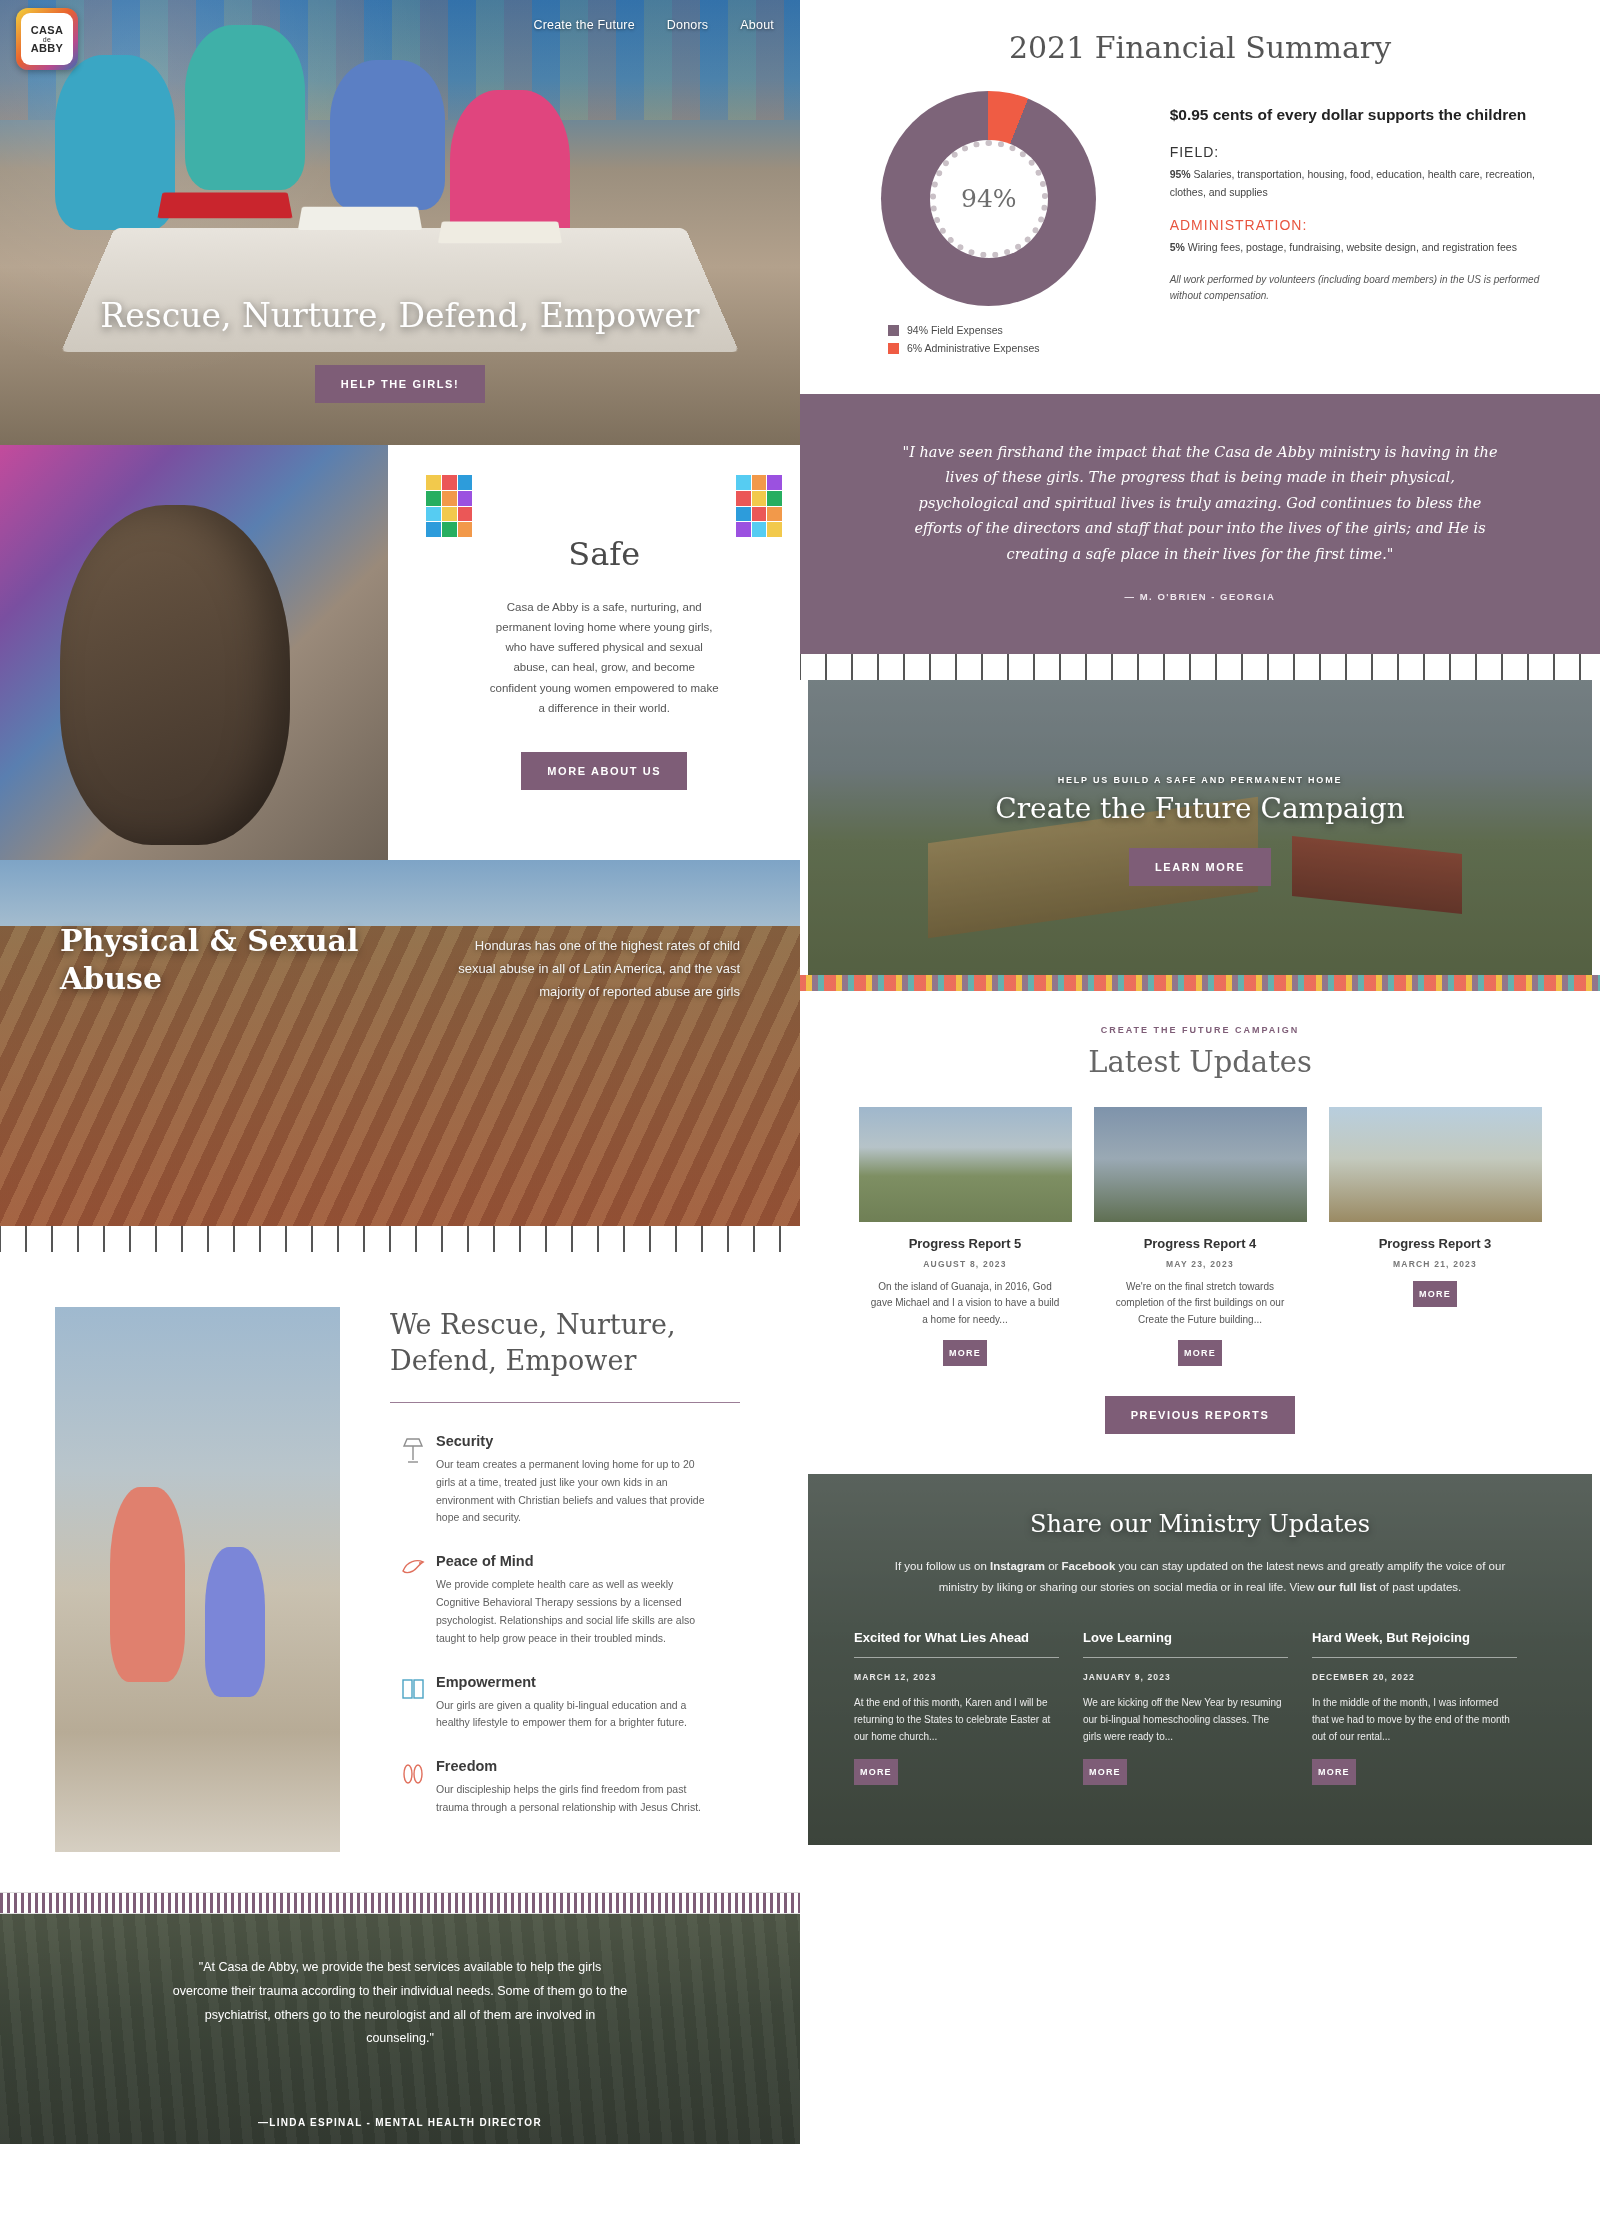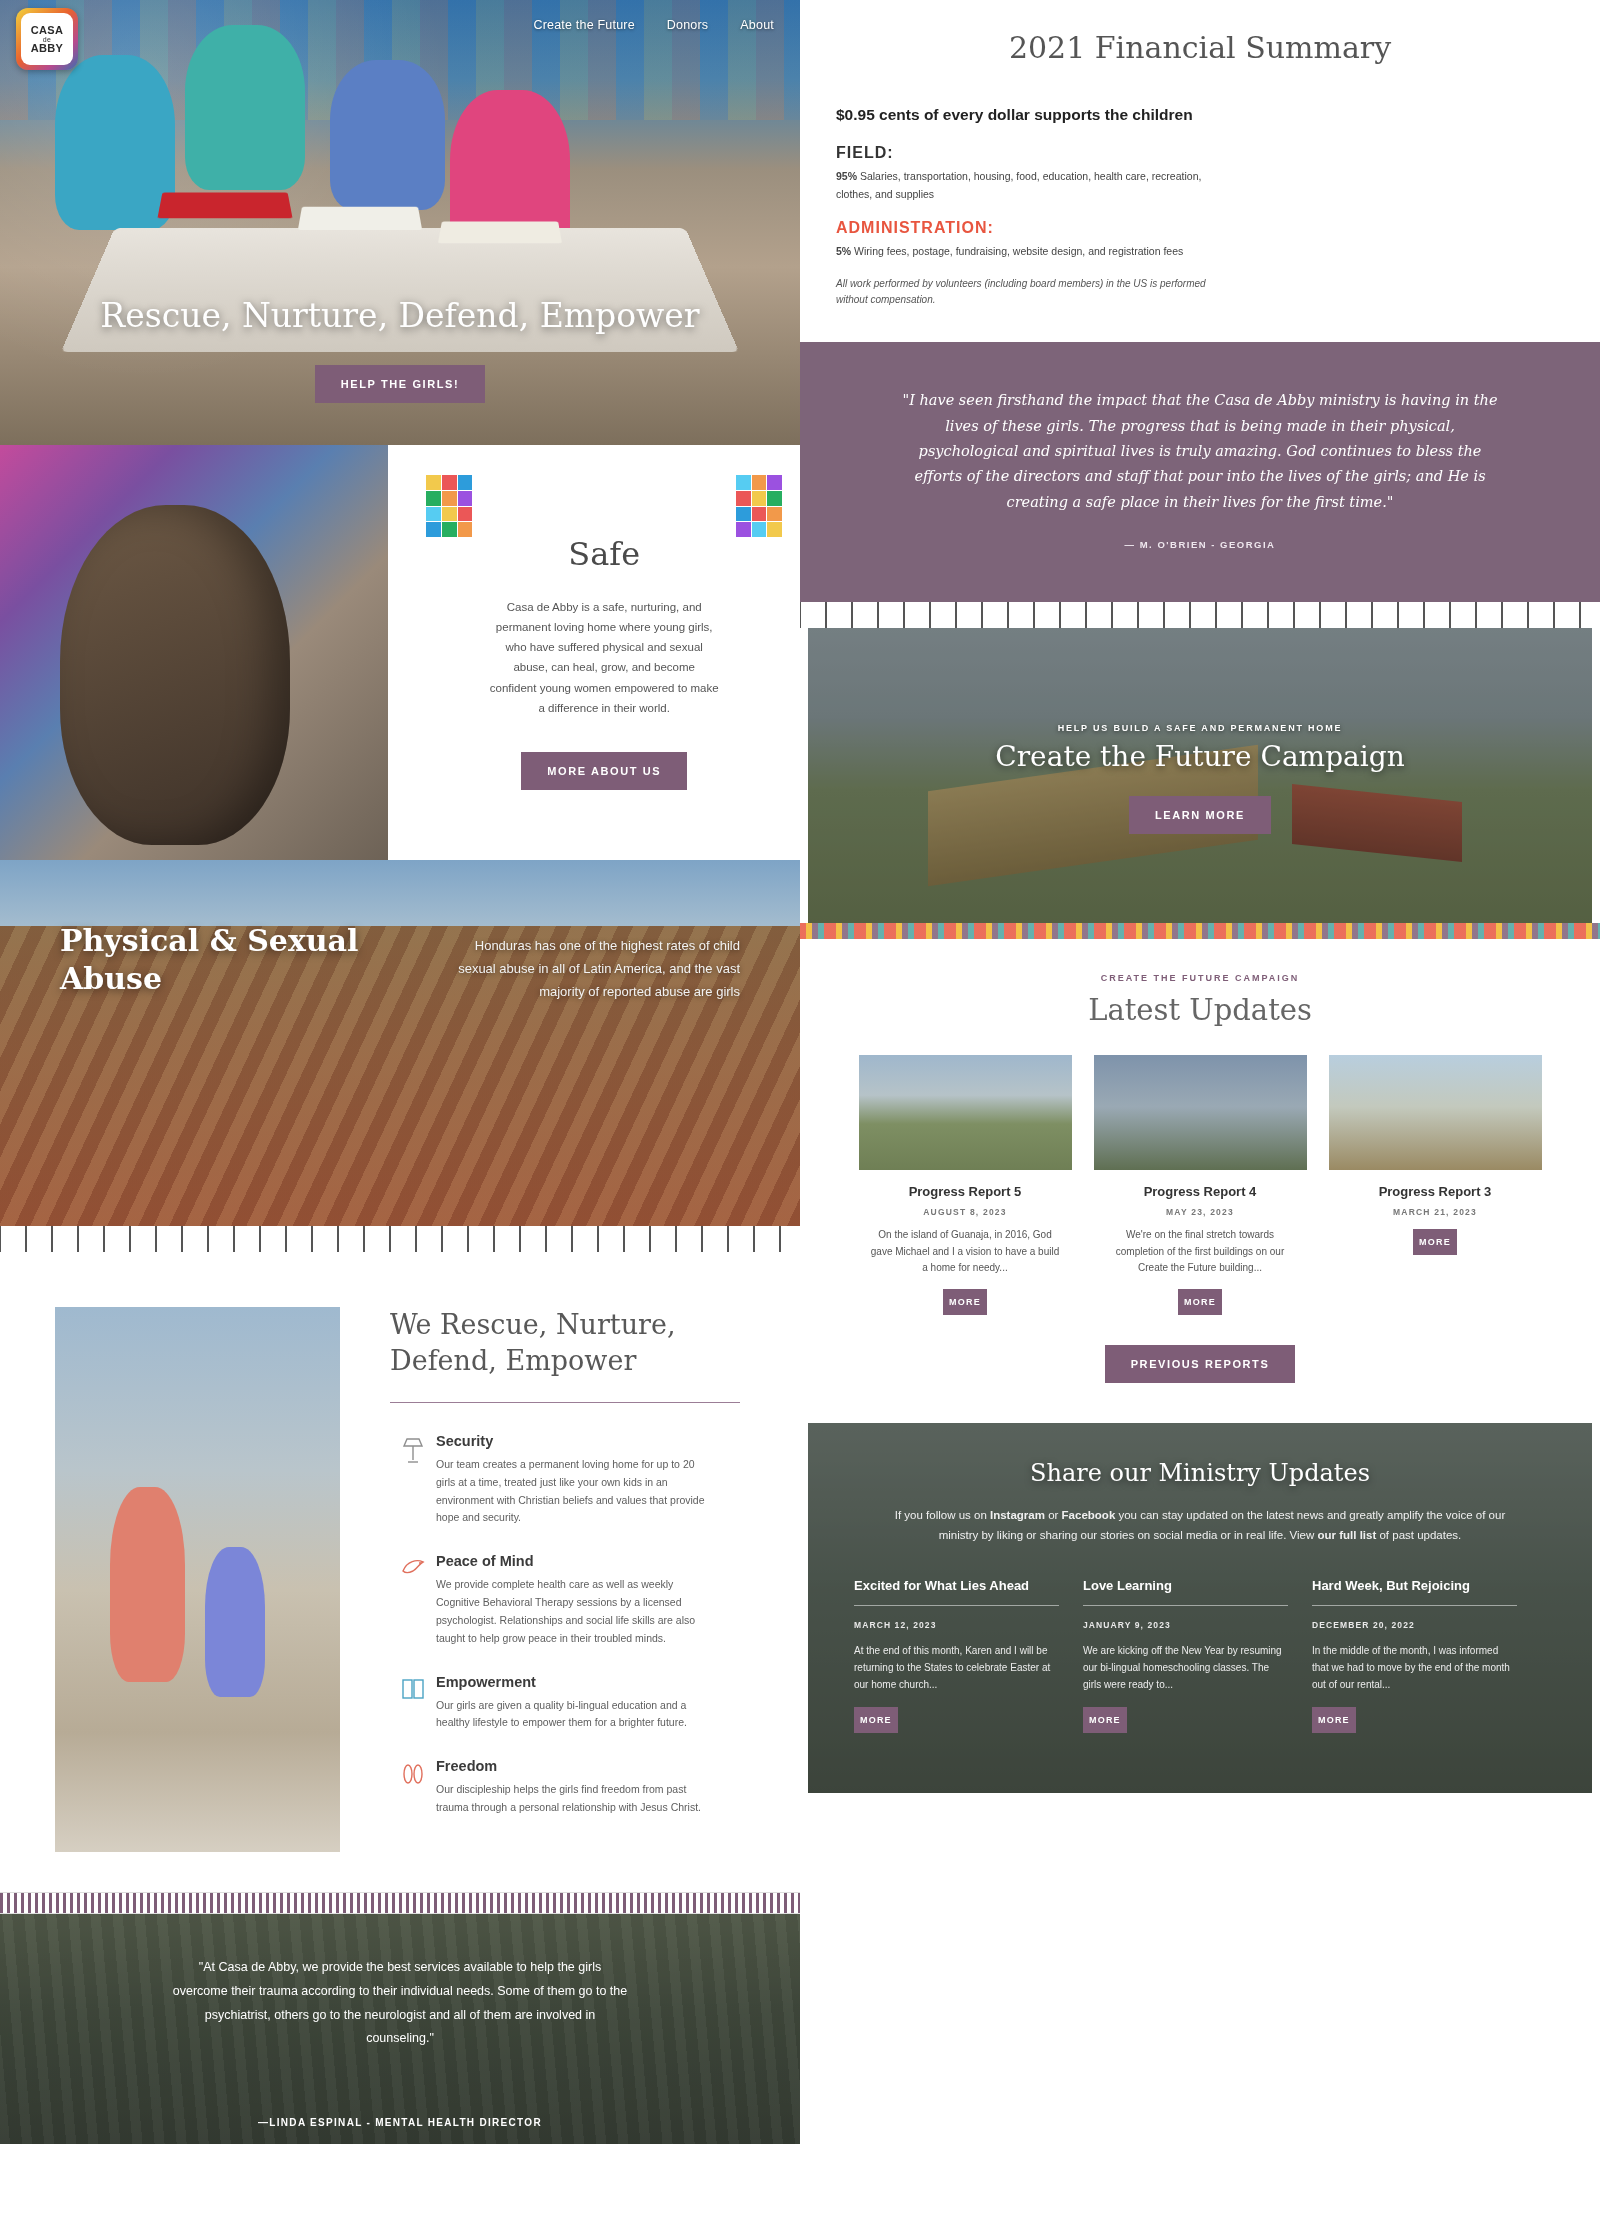--- a/index.html
+++ b/index.html
@@ -220,21 +220,21 @@
     width: 118px; height: 118px; border-radius: 50%; background: #fff;
     display: flex; align-items: center; justify-content: center;
     font-family: "DejaVu Serif", serif; font-size: 25px; color: #6e6e6e;
     border: 6px dotted #c9c0c6;
   }
   .legend { margin-top: 18px; padding-left: 52px; }
   .legend div { display: flex; align-items: center; font-size: 10.5px; color: #4a4a4a; margin-bottom: 6px; }
   .legend span.sw { width: 11px; height: 11px; margin-right: 8px; display: inline-block; }
   .fin-text { width: 400px; padding-top: 12px; }
   .fin-text h3 { font-size: 15.5px; line-height: 1.5; color: #222; margin-bottom: 18px; }
-  .fin-label { font-size: 16px; font-weight: bold; letter-spacing: 1px; color: #333; margin-bottom: 6px; }
+  .fin-label { font-size: 14px; font-weight: normal; letter-spacing: 1px; color: #333; margin-bottom: 6px; }
   .fin-label.admin { color: #e8553f; }
   .fin-p { font-size: 10.5px; line-height: 1.65; color: #444; margin-bottom: 16px; }
   .fin-note { font-size: 10px; line-height: 1.6; color: #555; font-style: italic; margin-top: 14px; }
 
   
   .testi { background: #7d6479; padding: 46px 95px 52px; }
   .testi p {
     color: #fff; font-style: italic; font-size: 14.5px; line-height: 1.75; text-align: center;
     font-family: "DejaVu Serif", serif;
   }
@@ -501,20 +501,35 @@
       <p class="txt">"At Casa de Abby, we provide the best services available to help the girls overcome their trauma according to their individual needs. Some of them go to the psychiatrist, others go to the neurologist and all of them are involved in counseling."</p>
       <div class="attr">—LINDA ESPINAL - MENTAL HEALTH DIRECTOR</div>
     </section>
   </div>
 
   <div class="col-right">
 
     <section class="fin">
       <h2>2021 Financial Summary</h2>
       <div class="fin-row">
+        <div class="donut-wrap">
+          <div class="donut" style="background: conic-gradient(#ef5c44 0deg 21.6deg, #7d6479 21.6deg 360deg);">
+            <div class="hole">94%</div>
+          </div>
+          <div class="legend">
+            <div>
+              <span class="sw" style="background:#7d6479"></span>
+              <span>94% Field Expenses</span>
+            </div>
+            <div>
+              <span class="sw" style="background:#ef5c44"></span>
+              <span>6% Administrative Expenses</span>
+            </div>
+          </div>
+        </div>
         <div class="fin-text">
           <h3>$0.95 cents of every dollar supports the children</h3>
           <div class="fin-label">FIELD:</div>
           <p class="fin-p"><b>95%</b><span> Salaries, transportation, housing, food, education, health care, recreation, clothes, and supplies</span></p>
           <div class="fin-label admin">ADMINISTRATION:</div>
           <p class="fin-p"><b>5%</b><span> Wiring fees, postage, fundraising, website design, and registration fees</span></p>
           <p class="fin-note">All work performed by volunteers (including board members) in the US is performed without compensation.</p>
         </div>
       </div>
     </section>

